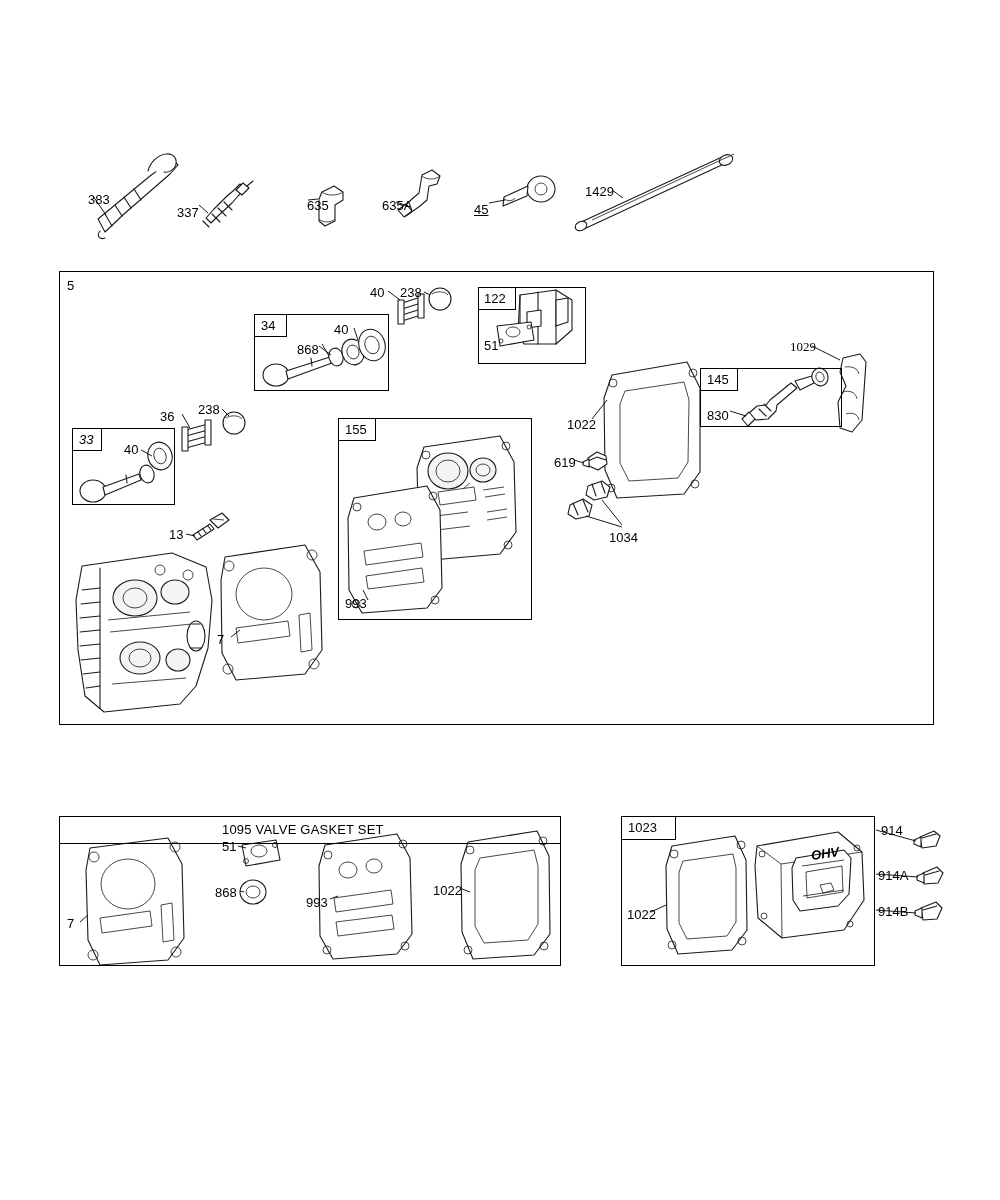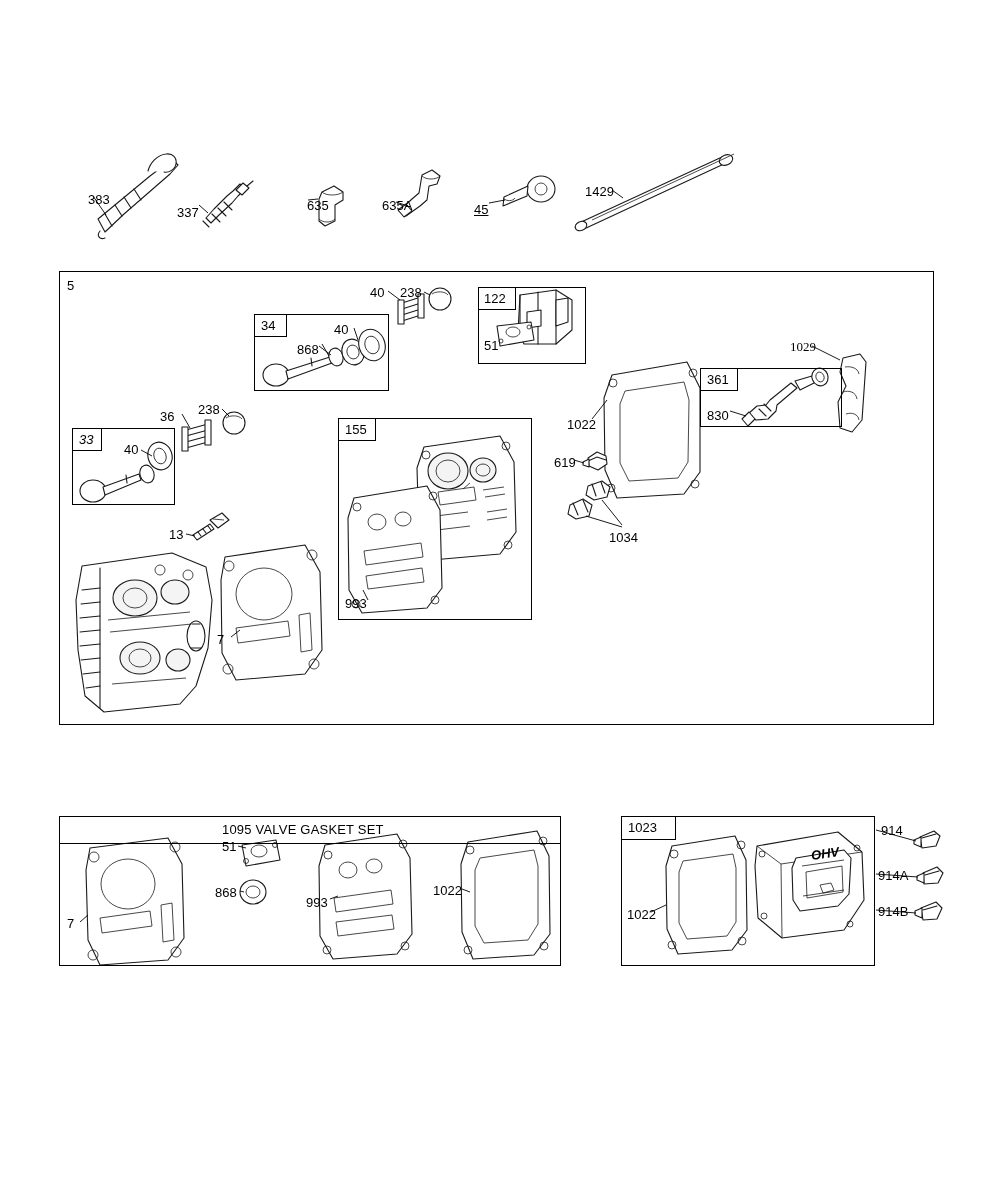--- a/index.html
+++ b/index.html
@@ -437,21 +437,21 @@
 
   <div class="lbl" style="left:67px; top:278px;">5</div>
   <div class="lbl" style="left:370px; top:285px;">40</div>
   <div class="lbl" style="left:400px; top:285px;">238</div>
   <div class="lbl" style="left:484px; top:291px;">122</div>
   <div class="lbl" style="left:484px; top:338px;">51</div>
   <div class="lbl" style="left:261px; top:318px;">34</div>
   <div class="lbl" style="left:334px; top:322px;">40</div>
   <div class="lbl" style="left:297px; top:342px;">868</div>
   <div class="lbl" style="left:790px; top:339px;font-family:Liberation Serif, serif;">1029</div>
-  <div class="lbl" style="left:707px; top:372px;">361</div>
+  <div class="lbl" style="left:707px; top:372px;">145</div>
   <div class="lbl" style="left:707px; top:408px;">830</div>
   <div class="lbl" style="left:160px; top:409px;">36</div>
   <div class="lbl" style="left:198px; top:402px;">238</div>
   <div class="lbl" style="left:567px; top:417px;">1022</div>
   <div class="lbl" style="left:345px; top:422px;">155</div>
   <div class="lbl" style="left:79px; top:432px;font-style:italic;">33</div>
   <div class="lbl" style="left:124px; top:442px;">40</div>
   <div class="lbl" style="left:554px; top:455px;">619</div>
   <div class="lbl" style="left:169px; top:527px;">13</div>
   <div class="lbl" style="left:609px; top:530px;">1034</div>

